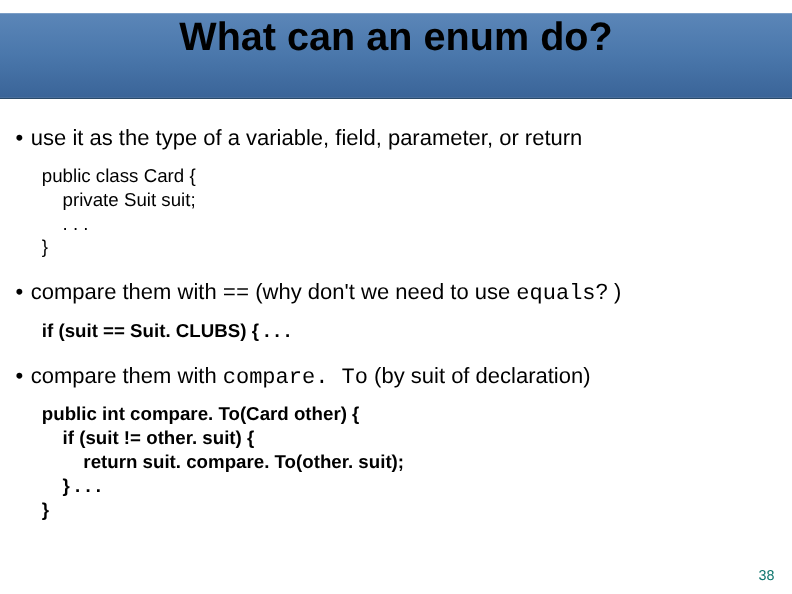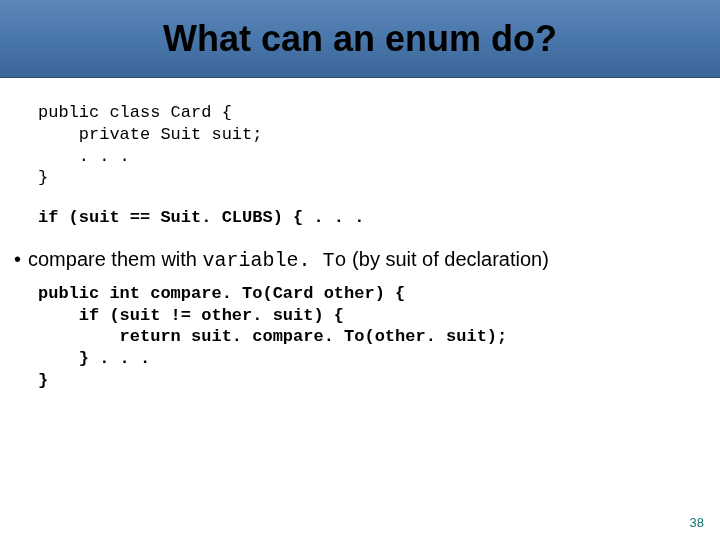--- a/index.html
+++ b/index.html
@@ -9,23 +9,23 @@
     background: #fff;
     font-family: Verdana, Arial, sans-serif;
     color: #000;
     overflow: hidden;
     position: relative;
   }
   .title-bar {
     background: linear-gradient(to bottom, #5b86b8 0%, #4a77ab 50%, #3a6498 100%);
     height: 78px;
     display: flex;
-    align-items: center;
     justify-content: center;
     border-bottom: 1px solid #2a4a6a;
+    margin-top: 12px;
   }
   .title {
     font-family: Verdana, Arial, sans-serif;
     font-weight: bold;
     font-size: 36px;
     color: #000;
   }
   .content {
     padding: 18px 14px 0 14px;
   }
@@ -33,21 +33,21 @@
     font-size: 20px;
     margin-bottom: 10px;
     margin-top: 6px;
     line-height: 1.25;
   }
   .bullet .dot {
     display: inline-block;
     width: 14px;
   }
   .code-block {
-    font-family: Liberation Mono, monospace;
+    font-family: Liberation Sans, sans-serif;
     font-size: 17px;
     white-space: pre;
     margin: 6px 0 18px 24px;
     line-height: 1.28;
   }
   .mono {
     font-family: "Courier New", monospace;
     font-size: 20px;
   }
   .page-num {
@@ -61,29 +61,35 @@
 </style>
 </head>
 <body>
 
 <div class="title-bar">
   <div class="title">What can an enum do?</div>
 </div>
 
 <div class="content">
 
+  <div class="bullet">
+    <span class="dot">•</span><span>use it as the type of a variable, field, parameter, or return</span>
+  </div>
   <div class="code-block">public class Card {
     private Suit suit;
     . . .
 }</div>
 
+  <div class="bullet">
+    <span class="dot">•</span><span>compare them with </span><span class="mono">==</span><span>  (why don't we need to use </span><span class="mono">equals</span><span>? )</span>
+  </div>
   <div class="code-block bold-code">if (suit == Suit. CLUBS) { . . .</div>
 
   <div class="bullet">
-    <span class="dot">•</span><span>compare them with </span><span class="mono">variable. To</span><span>  (by suit of declaration)</span>
+    <span class="dot">•</span><span>compare them with </span><span class="mono">compare. To</span><span>  (by suit of declaration)</span>
   </div>
   <div class="code-block bold-code">public int compare. To(Card other) {
     if (suit != other. suit) {
         return suit. compare. To(other. suit);
     } . . .
 }</div>
 
 </div>
 
 <div class="page-num">38</div>

